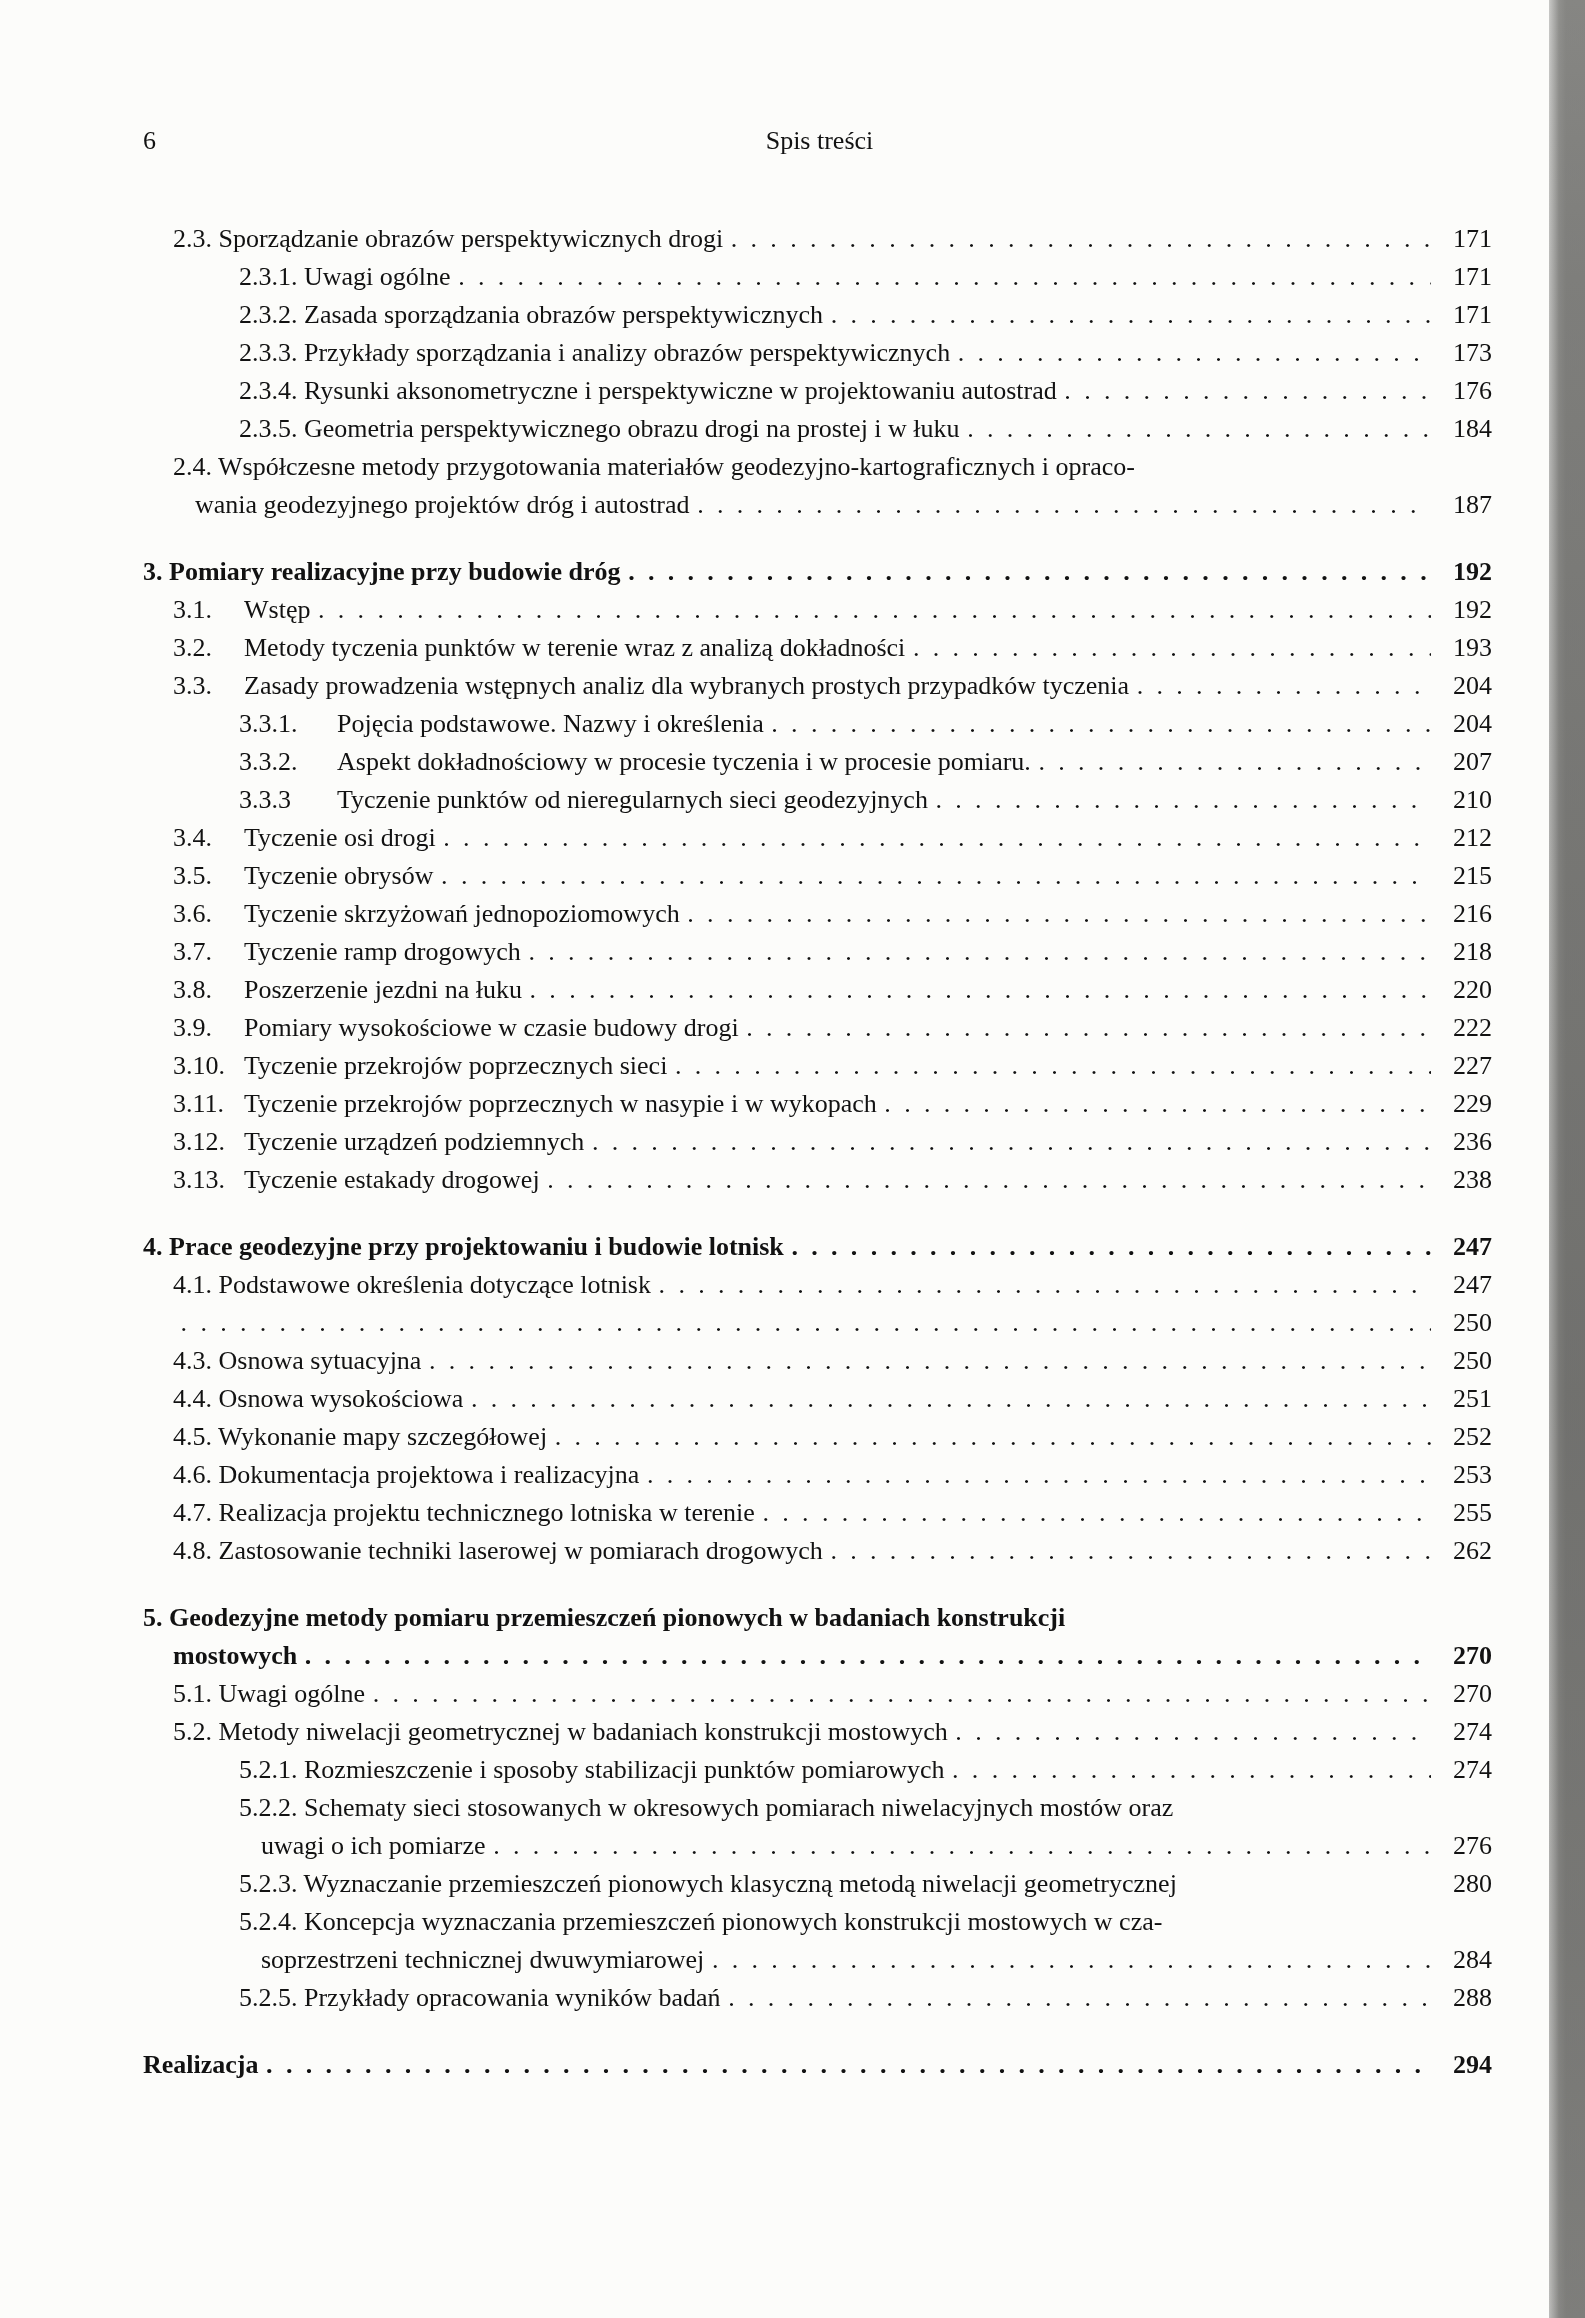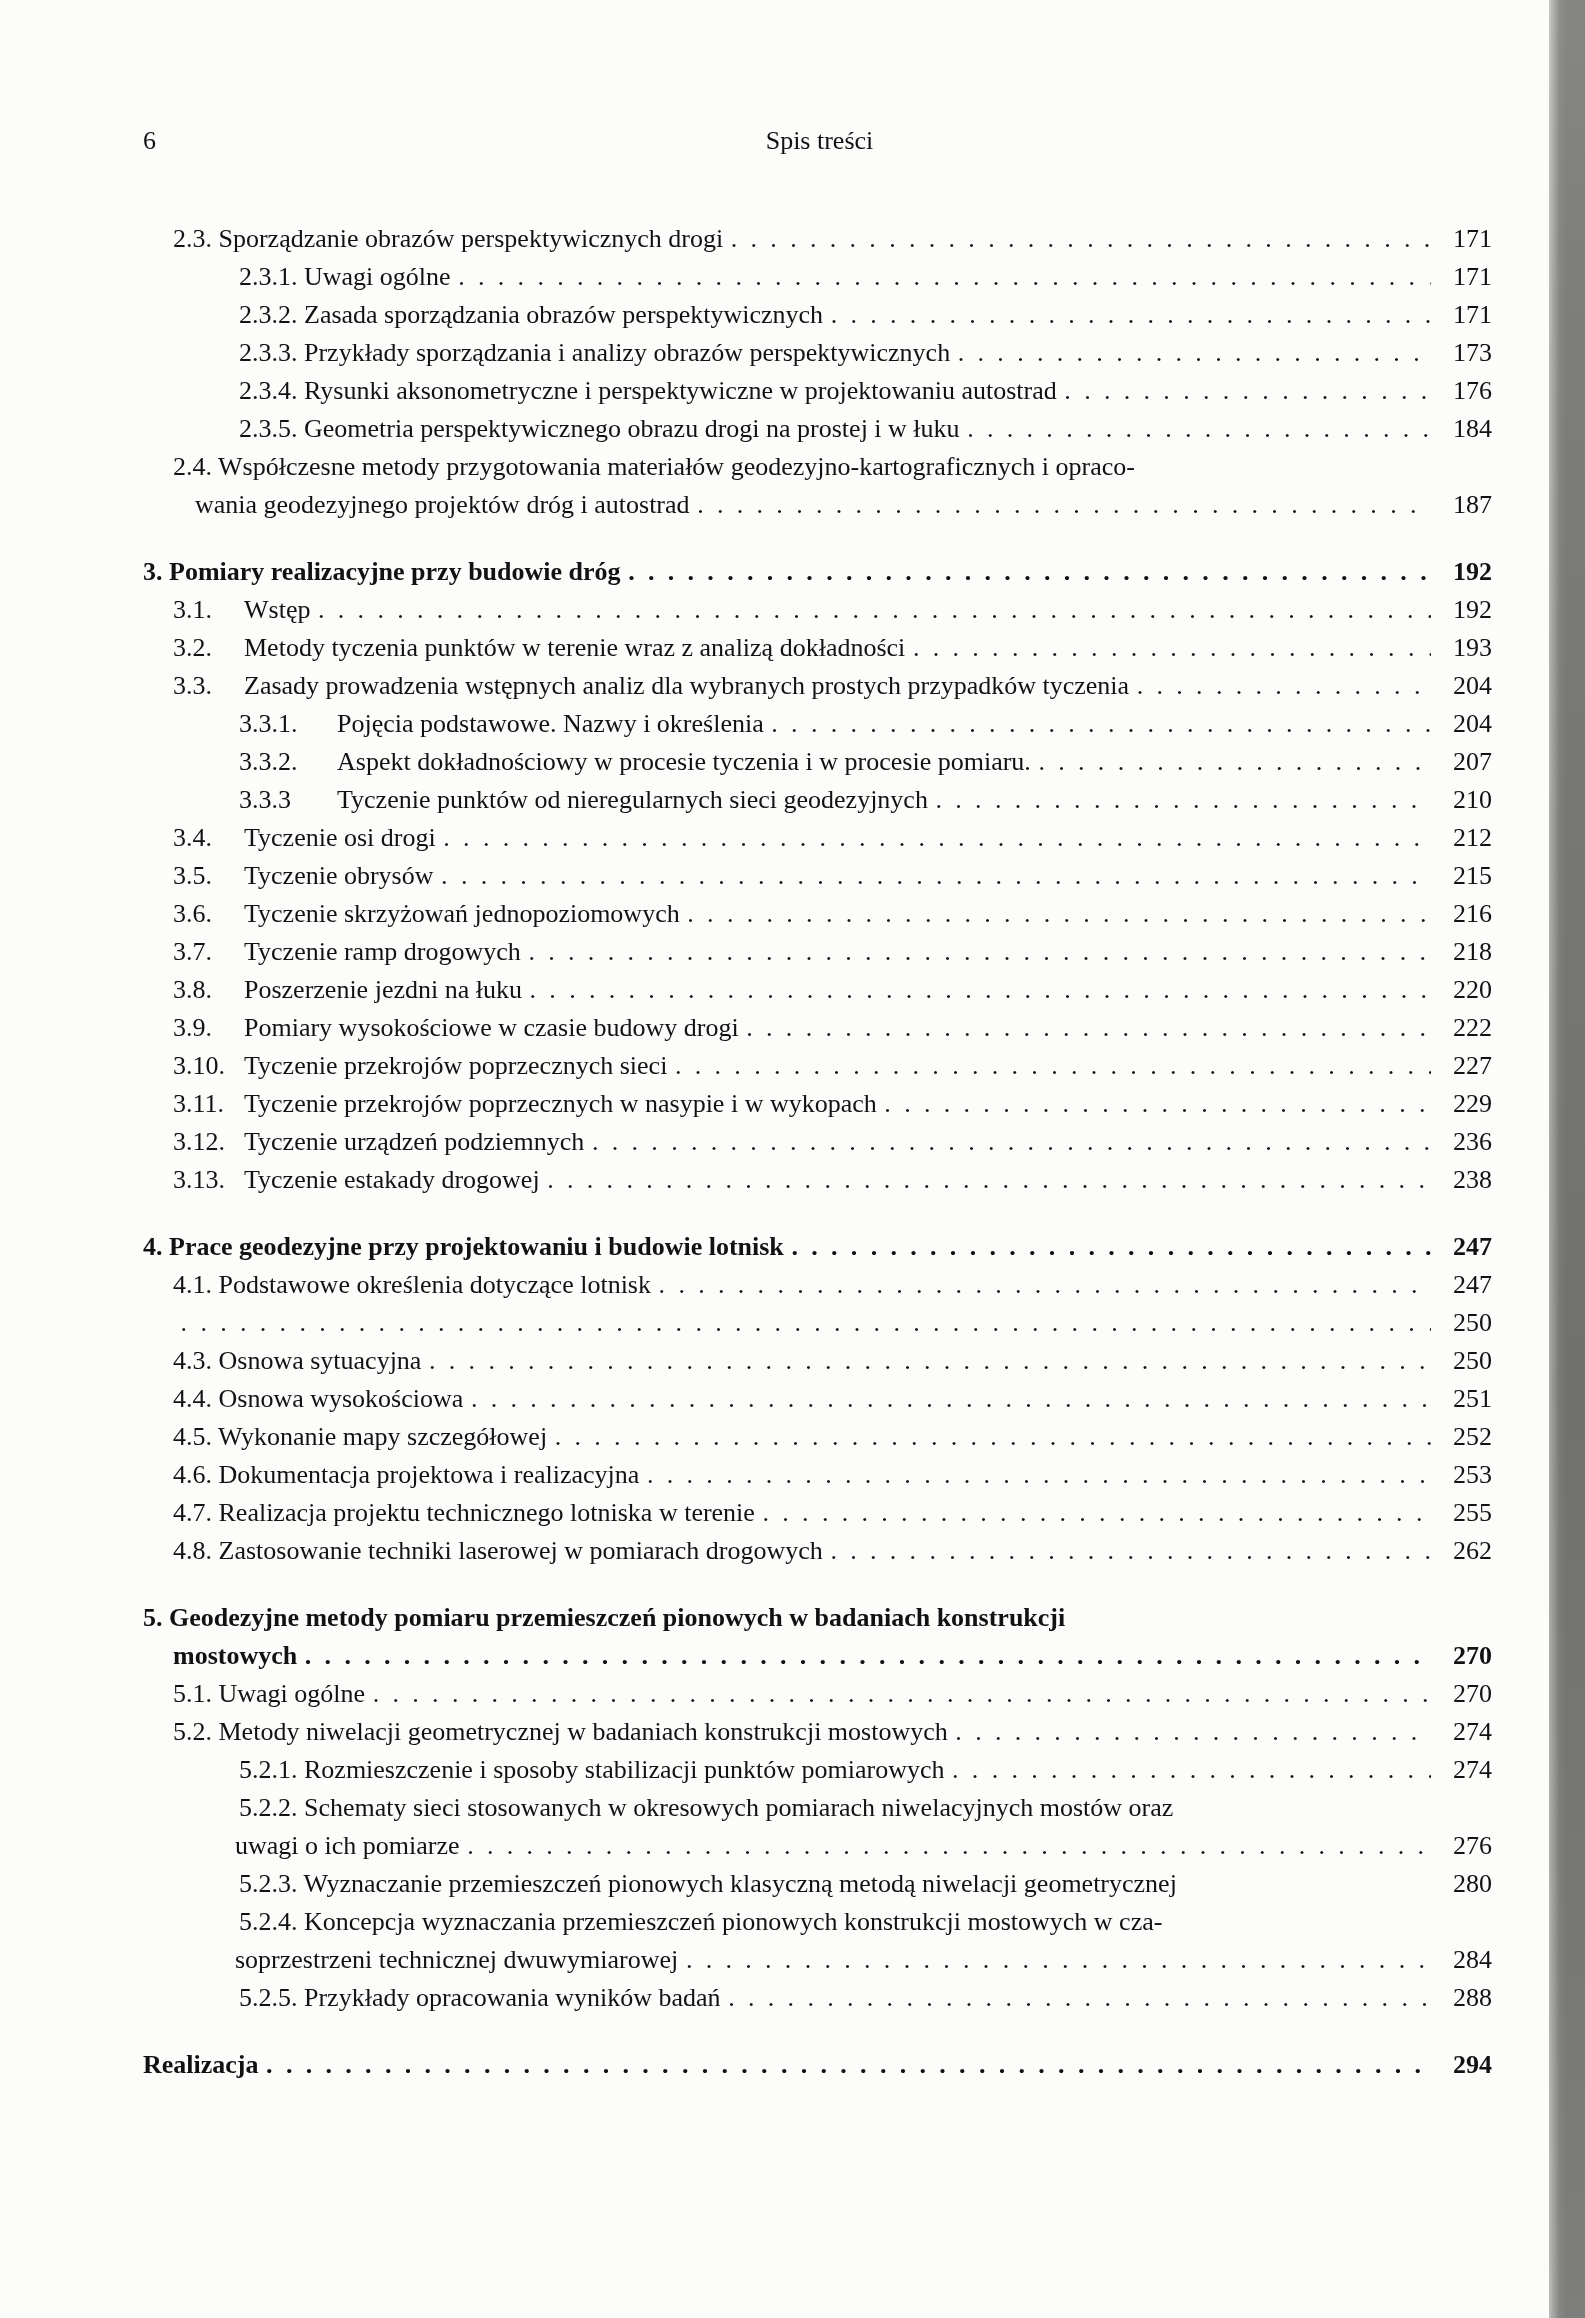--- a/index.html
+++ b/index.html
@@ -27,21 +27,21 @@
     line-height: 38px;
     white-space: nowrap;
   }
   .row.bold { font-weight: bold; }
   .row.gap-before { margin-top: 29px; }
 
   .l0  { margin-left: 0; }
   .l1  { margin-left: 30px; }
   .l1c { margin-left: 52px; }
   .l2  { margin-left: 96px; }
-  .l2c { margin-left: 92px; }
+  .l2c { margin-left: 118px; }
 
   .num { flex-shrink: 0; }
   .nw1 { min-width: 71px; }
   .nw2 { min-width: 98px; }
   .label { flex-shrink: 0; }
 
   .dots {
     align-self: stretch;
     flex: 1 1 0;
     min-width: 0;

